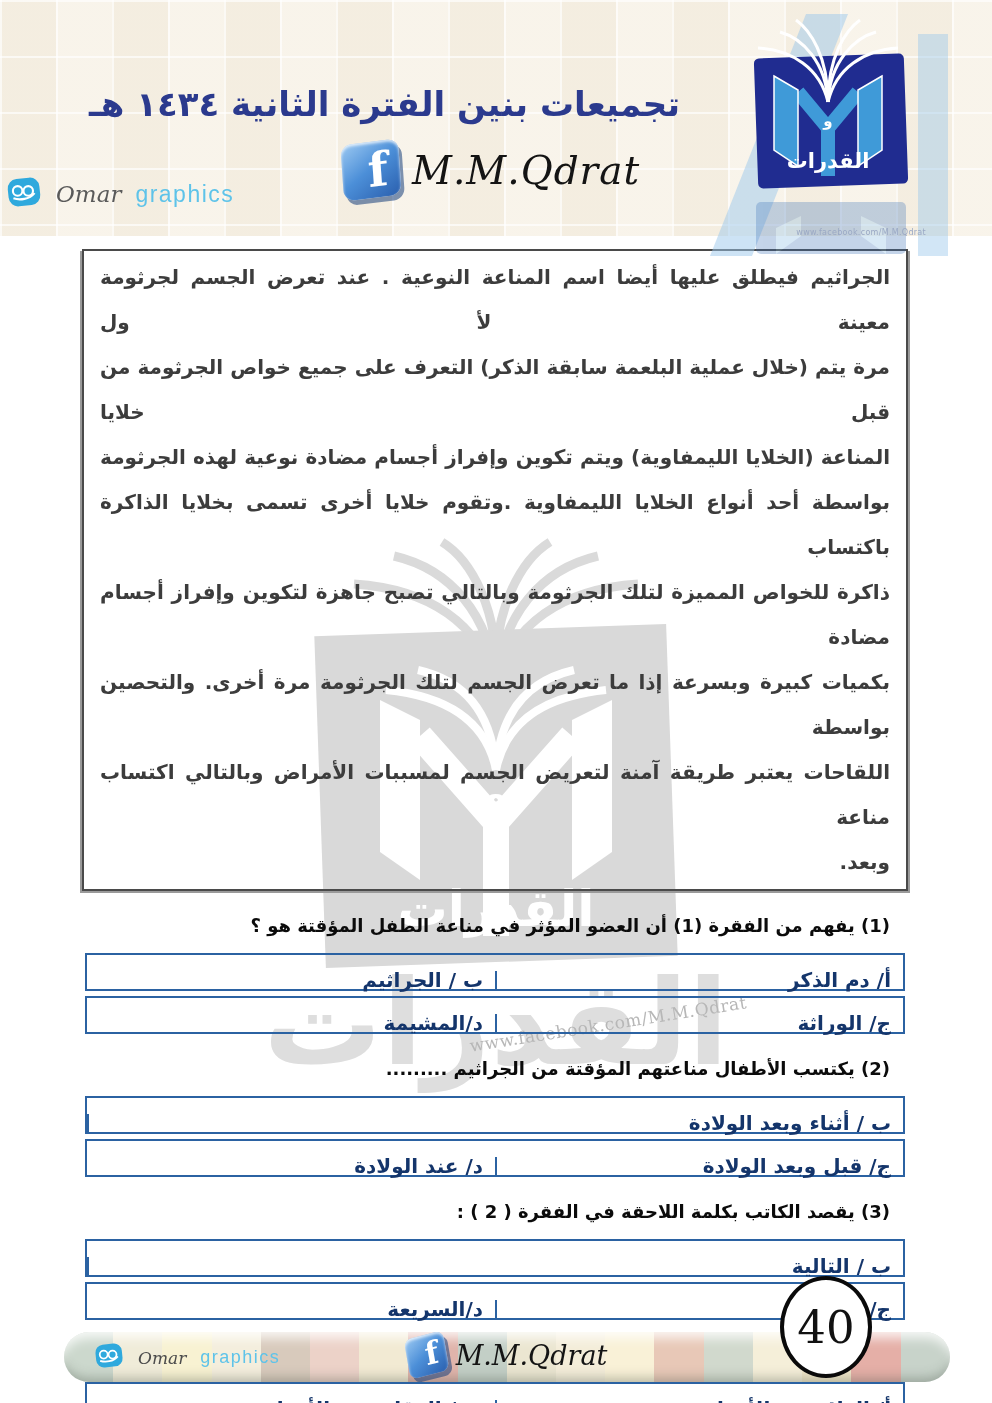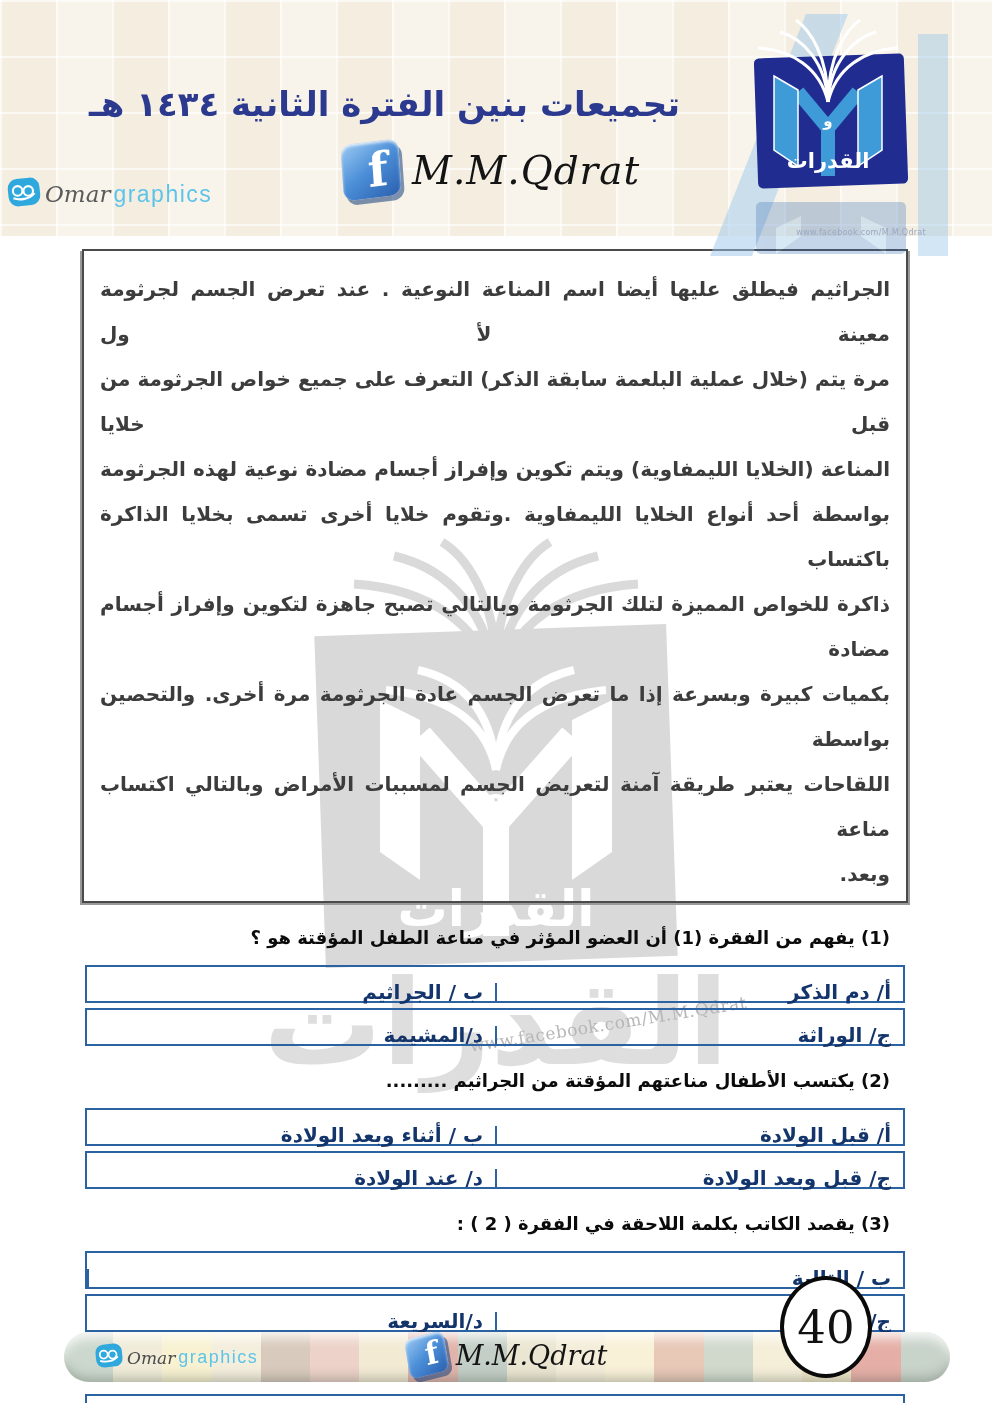--- a/index.html
+++ b/index.html
@@ -20,37 +20,37 @@
   .brandrow { position:absolute; top:142px; left:342px; display:flex; align-items:center; gap:12px; }
   .fb { position:relative; border-radius:11px;
         background:linear-gradient(145deg,#9cc9f2 0%, #4c8fd8 48%, #2a5fae 100%);
         box-shadow:3px 5px 0 rgba(22,62,122,.55), inset 0 2px 3px rgba(255,255,255,.75); }
   .fb-lg { width:58px; height:56px; transform:rotate(-7deg) skewX(-3deg); }
   .fb span { position:absolute; right:12px; top:1px; color:#fff; font-weight:bold;
              font-family:"DejaVu Serif", serif; }
   .fb-lg span { font-size:47px; }
   .brand { font-family:"DejaVu Serif", serif; font-style:italic; font-size:39px; color:#141414;
            letter-spacing:1px; }
-  .omar { display:flex; align-items:center; gap:3px; }
+  .omar { display:flex; align-items:center; gap:14px; }
   .omar-top { position:absolute; left:6px; top:176px; }
   .omar-name { font-family:"DejaVu Serif", serif; font-style:italic; font-size:23px; color:#5a5a5a; }
   .omar-sub  { font-family:"Liberation Sans", sans-serif; font-size:23px; color:#5ec3e9; letter-spacing:1.5px; }
   .omar-foot .omar-name { font-size:17px; color:#4c4c4c; }
   .omar-foot .omar-sub  { font-size:18px; }
   .qlogo { position:absolute; right:30px; top:6px; width:276px; height:250px; z-index:2; }
   .logo-url { position:absolute; right:66px; top:228px; font-size:8px; color:#9aa8c4; z-index:3;
               letter-spacing:.3px; }
 
   
   .content { position:absolute; top:236px; left:0; width:992px; }
   .wm-logo { position:absolute; top:298px; left:168px; width:656px; height:566px; z-index:0; }
   .wm-url  { position:absolute; top:778px; left:468px; transform:rotate(-9deg); z-index:0;
              color:#b7b7b7; font-family:"DejaVu Serif", serif; font-size:17px; letter-spacing:.5px; }
 
-  .pbox { position:relative; z-index:1; margin:13px 84px 0 82px; padding:16px 16px 4px;
+  .pbox { position:relative; z-index:1; margin:13px 84px 0 82px; padding:4px 16px 4px;
           border:2px solid #4a4a4a; box-shadow:-2px 2px 0 #9a9a9a, 2px 2px 0 #9a9a9a;
           direction:rtl; background:transparent; }
   .pline { font-size:20px; font-weight:bold; color:#3c3c3c; line-height:45px;
            text-align:justify; text-align-last:justify; }
   .pline:last-child { text-align-last:right; }
 
   .qlabel { position:relative; z-index:1; direction:rtl; padding:0 102px 0 40px;
             font-size:18px; font-weight:bold; color:#0b0b0b; line-height:34px; margin-top:18px; }
   .qtable { position:relative; z-index:1; margin:10px 0 0 85px; width:820px; }
   .trow { display:flex; direction:rtl; border:2.5px solid #2b62a2; height:38px; }
@@ -173,41 +173,40 @@
       </svg>
     </div>
     <div class="wm-url">www.facebook.com/M.M.Qdrat</div>
 
     <section class="pbox">
       <div class="pline">الجراثيم فيطلق عليها أيضا اسم المناعة النوعية . عند تعرض الجسم لجرثومة معينة لأ ول</div>
       <div class="pline">مرة يتم (خلال عملية البلعمة سابقة الذكر) التعرف على جميع خواص الجرثومة من قبل خلايا</div>
       <div class="pline">المناعة (الخلايا الليمفاوية) ويتم تكوين وإفراز أجسام مضادة نوعية لهذه الجرثومة</div>
       <div class="pline">بواسطة أحد أنواع الخلايا الليمفاوية .وتقوم خلايا أخرى تسمى بخلايا الذاكرة باكتساب</div>
       <div class="pline">ذاكرة للخواص المميزة لتلك الجرثومة وبالتالي تصبح جاهزة لتكوين وإفراز أجسام مضادة</div>
-      <div class="pline">بكميات كبيرة وبسرعة إذا ما تعرض الجسم عادة الجرثومة مرة أخرى. والتحصين بواسطة</div>
+      <div class="pline">بكميات كبيرة وبسرعة إذا ما تعرض الجسم لتلك الجرثومة مرة أخرى. والتحصين بواسطة</div>
       <div class="pline">اللقاحات يعتبر طريقة آمنة لتعريض الجسم لمسببات الأمراض وبالتالي اكتساب مناعة</div>
       <div class="pline">وبعد.</div>
     </section>
 
     <div class="qlabel">(1) يفهم  من الفقرة  (1)  أن العضو المؤثر  في  مناعة الطفل المؤقتة  هو   ؟</div>
     <div class="qtable">
       <div class="trow">
         <div class="tcell">أ/ دم الذكر</div>
         <div class="tcell">ب /  الجراثيم</div>
       </div>
       <div class="trow">
         <div class="tcell">ج/ الوراثة</div>
         <div class="tcell">د/المشيمة</div>
       </div>
     </div>
 
     <div class="qlabel">(2)  يكتسب الأطفال  مناعتهم المؤقتة  من الجراثيم .........</div>
     <div class="qtable">
       <div class="trow">
-        <div class="tcell">أ/ قبل الولادة</div>
         <div class="tcell">ب /  أثناء  وبعد الولادة</div>
       </div>
       <div class="trow">
         <div class="tcell">ج/  قبل  وبعد الولادة</div>
         <div class="tcell">د/ عند الولادة</div>
       </div>
     </div>
 
     <div class="qlabel">(3) يقصد  الكاتب  بكلمة اللاحقة في الفقرة ( 2 )  :</div>
     <div class="qtable">

